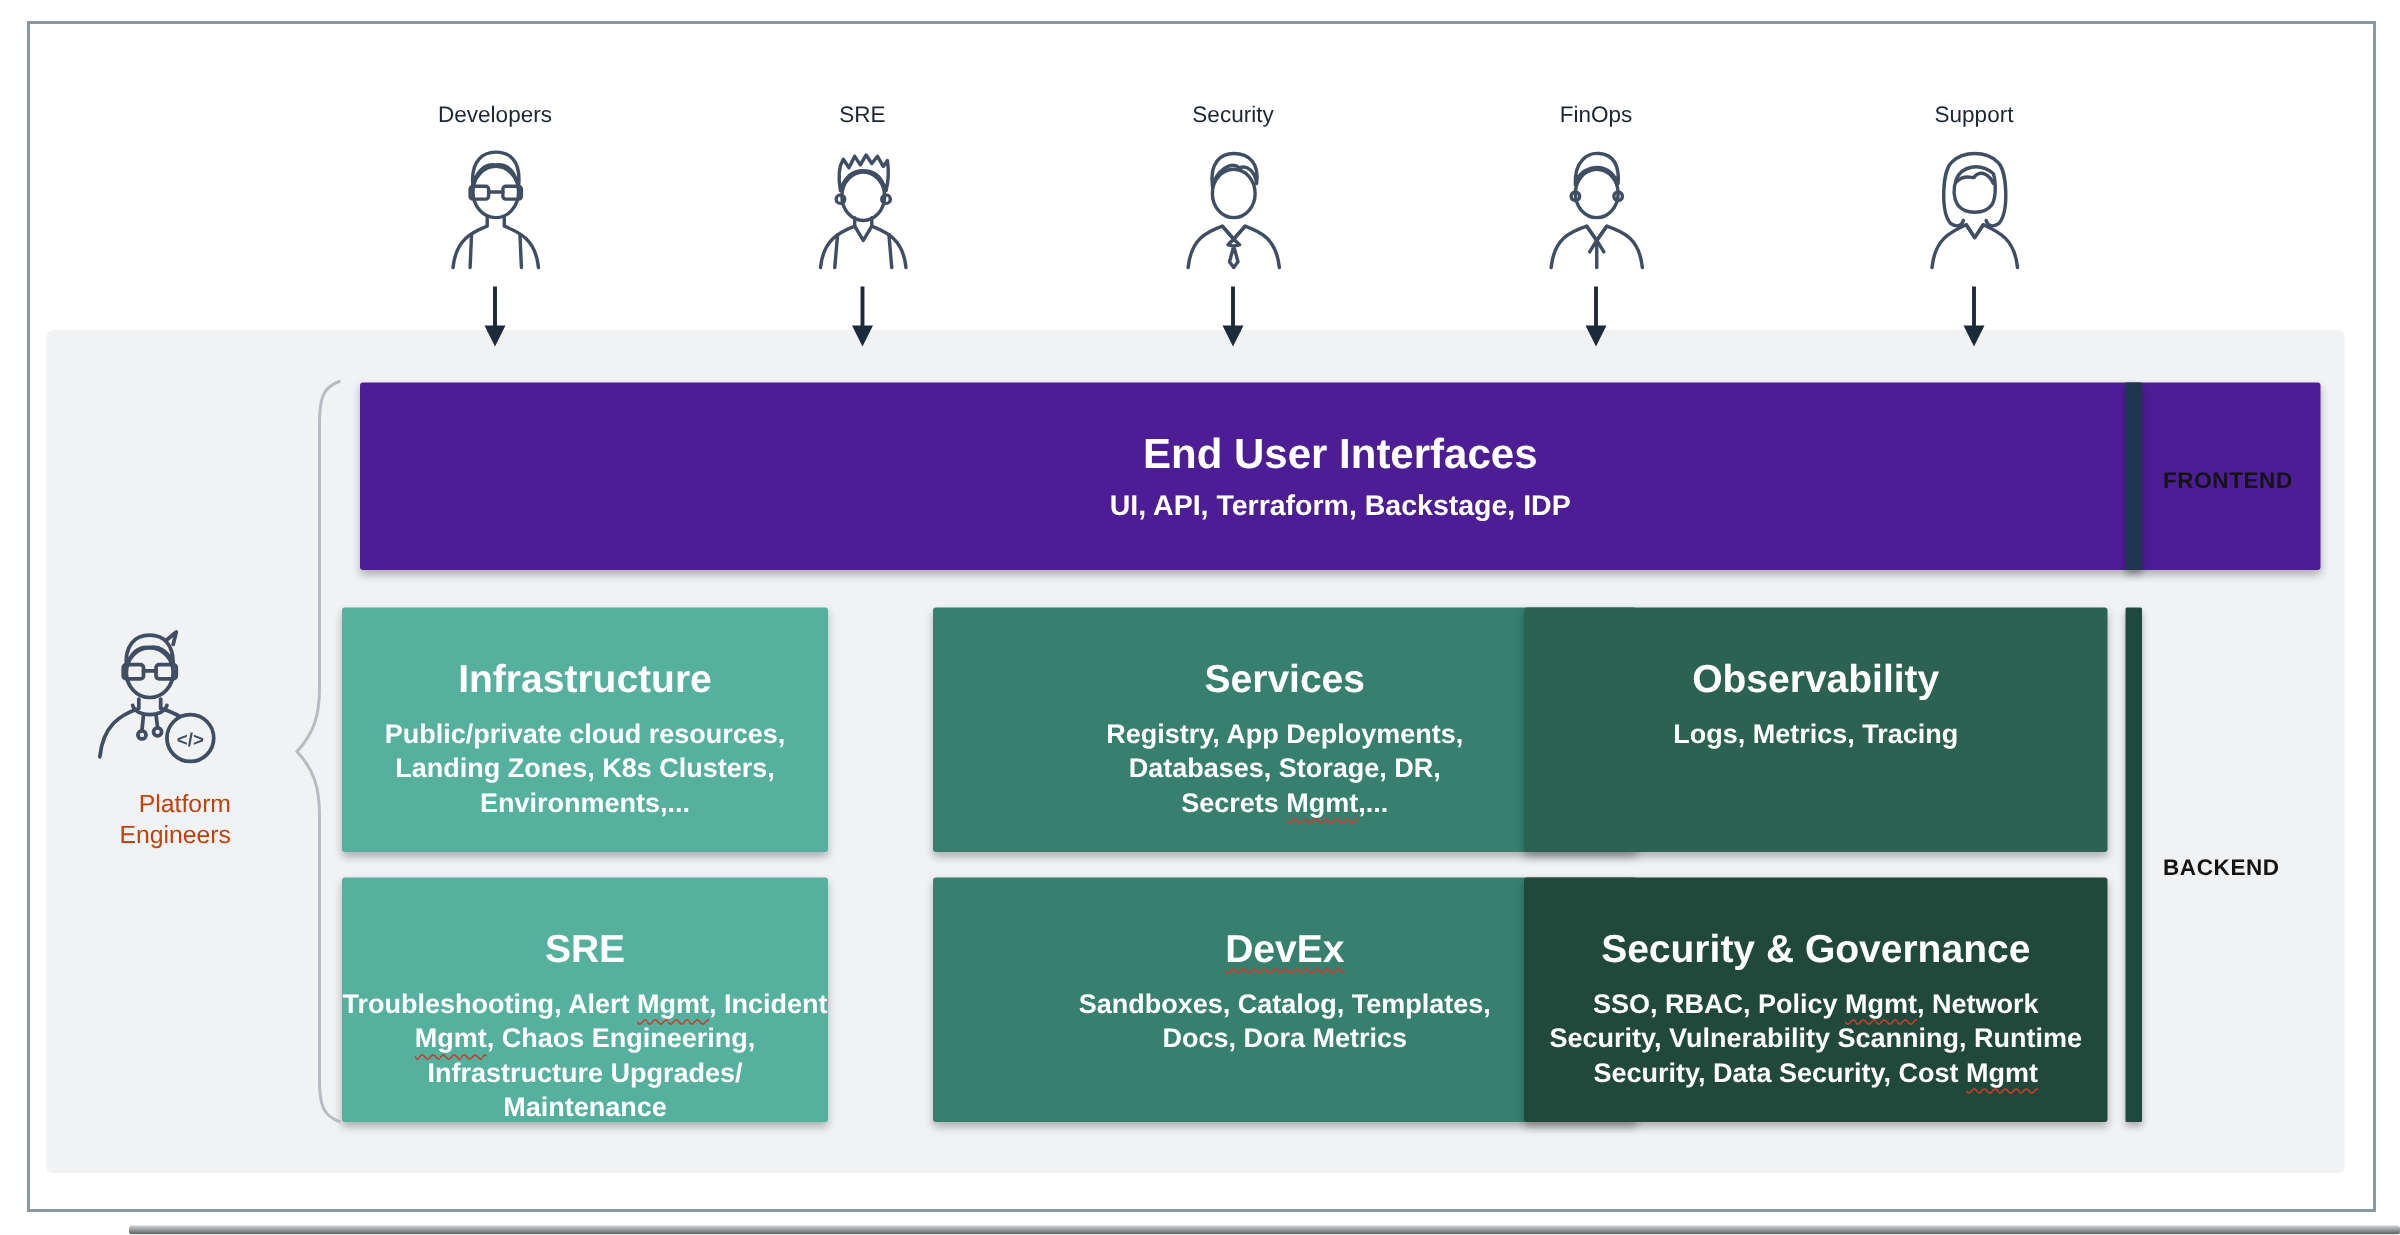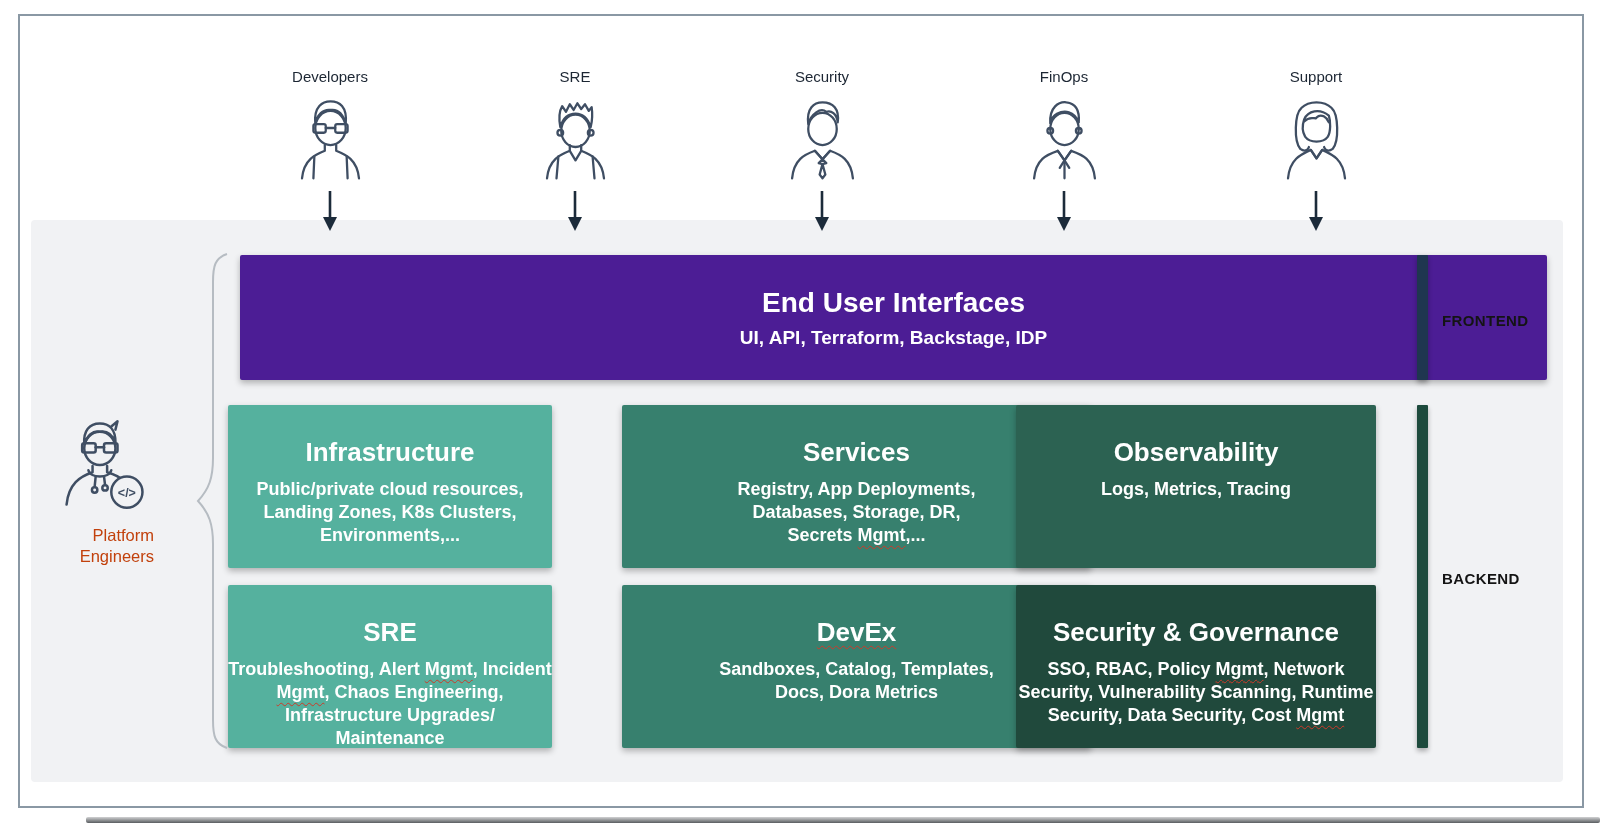--- a/index.html
+++ b/index.html
@@ -32,21 +32,21 @@
   .box{position:absolute;border-radius:2px;color:#fff;text-align:center;
        display:flex;flex-direction:column;align-items:center;
        box-shadow:0 3px 6px rgba(0,0,0,.28);}
   .frontend-box{left:228px;top:255px;width:1307px;height:125px;background:#4c1d95;justify-content:center;margin-left:12px;}
   .frontend-box .box-title{font-size:28px;}
   .frontend-box .box-subtitle{font-size:19px;font-weight:600;margin-top:6px;}
   .b-row1{top:405px;height:163px;}
   .b-row2{top:585px;height:163px;}
   .b-col1{left:228px;width:324px;}
   .b-col2{left:622px;width:469px;}
-  .b-col3{left:1016px;width:360px;}
+  .b-col3{left:1016px;width:389px;}
   .b-row1 .box-title,.b-row2 .box-title{margin-top:30px;}
   .teal-light{background:#55b19e;}
   .teal-mid{background:#37806e;}
   .green-dark{background:#2c6252;}
   .green-darkest{background:#20493c;}
   .box-title{font-size:26px;font-weight:700;line-height:34px;}
   .box-subtitle{font-size:18px;font-weight:600;line-height:23px;margin-top:9px;}
 
   
   .accent-bar{position:absolute;left:1417px;width:11px;border-radius:1px;box-shadow:0 3px 5px rgba(0,0,0,.3);}

